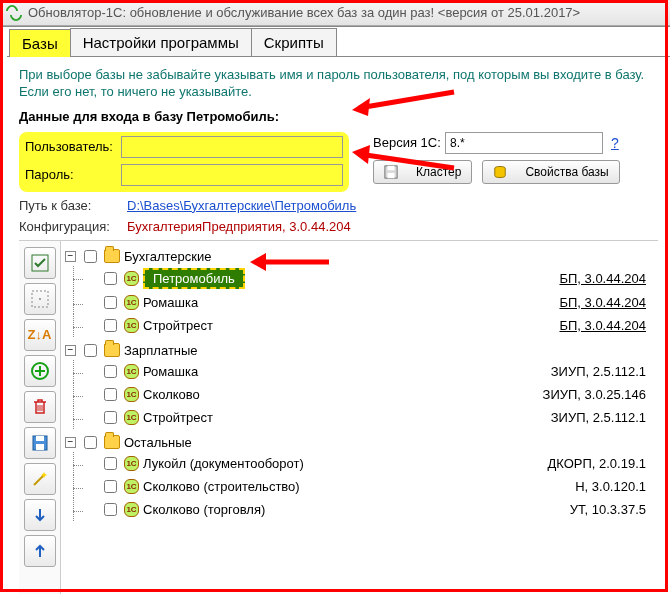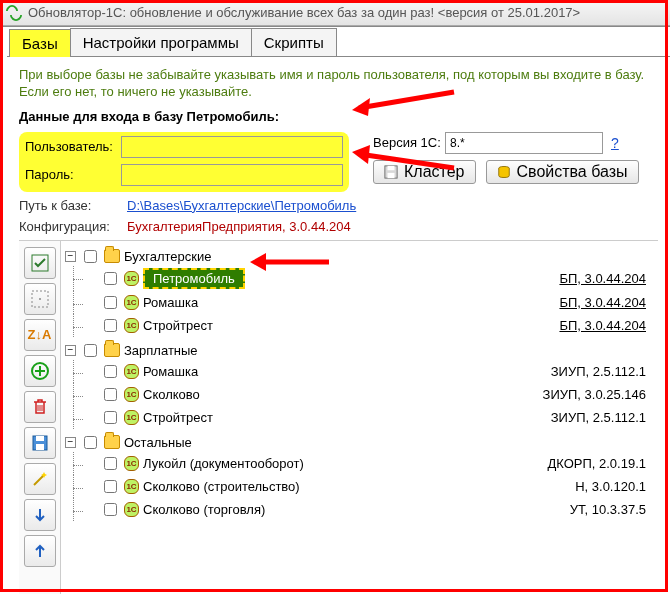--- a/index.html
+++ b/index.html
@@ -68,21 +68,21 @@
   .tab.active {
     background: #ffff33;
     font-weight: 500;
     z-index: 2;
     top: 1px;
   }
   .content {
     padding: 8px 12px 0 12px;
     position: relative;
   }
-  .hint-text { color: #4d7c0f; font-size: 13px; margin: 2px 0 8px 0; line-height: 1.3; }
+  .hint-text { color: #0f766e; font-size: 13px; margin: 2px 0 8px 0; line-height: 1.3; }
   .section-title { font-weight: bold; font-size: 13px; margin-bottom: 8px; }
   .form-area { display: flex; gap: 24px; }
   .left-form { width: 330px; }
   .right-form { }
   .field-row { display: flex; align-items: center; margin-bottom: 6px; }
   .field-label { width: 96px; font-size: 13px; }
   .field-input {
     flex: 1;
     height: 22px;
     border: 1px solid #999;
@@ -100,26 +100,26 @@
     width: 158px;
     height: 22px;
     border: 1px solid #999;
     padding: 0 4px;
     font-size: 12px;
   }
   .qmark { color: #1a4fcf; margin-left: 8px; text-decoration: underline; cursor: pointer; font-size: 14px; }
   .btn {
     display: inline-flex;
     align-items: center;
-    gap: 6px;
+    gap: 18px;
     border: 1px solid #999;
     background: linear-gradient(#fefefe,#e6e6e6);
     height: 24px;
     padding: 0 10px;
-    font-size: 16px;
+    font-size: 12px;
     border-radius: 3px;
     cursor: pointer;
   }
   .btn svg { width: 14px; height: 14px; }
   .btn-row { display: flex; gap: 10px; margin-top: 2px; }
   .info-row { display: flex; font-size: 13px; margin-top: 6px; }
   .info-label { width: 108px; color: #333; }
   .info-link { color: #1a4fcf; text-decoration: underline; cursor: pointer; }
   .info-val { color: #b00000; }
   .lower {

